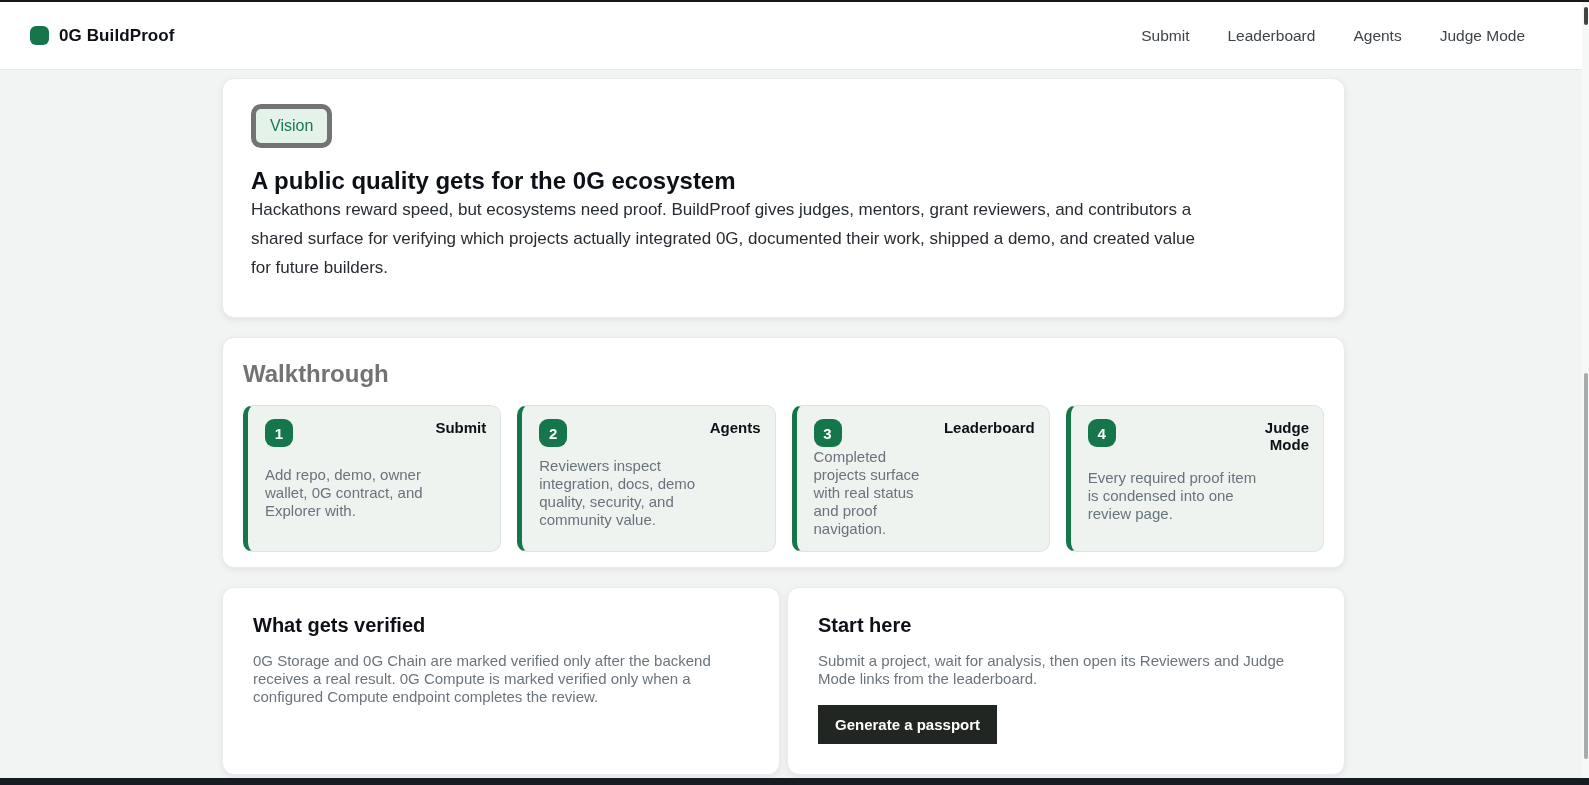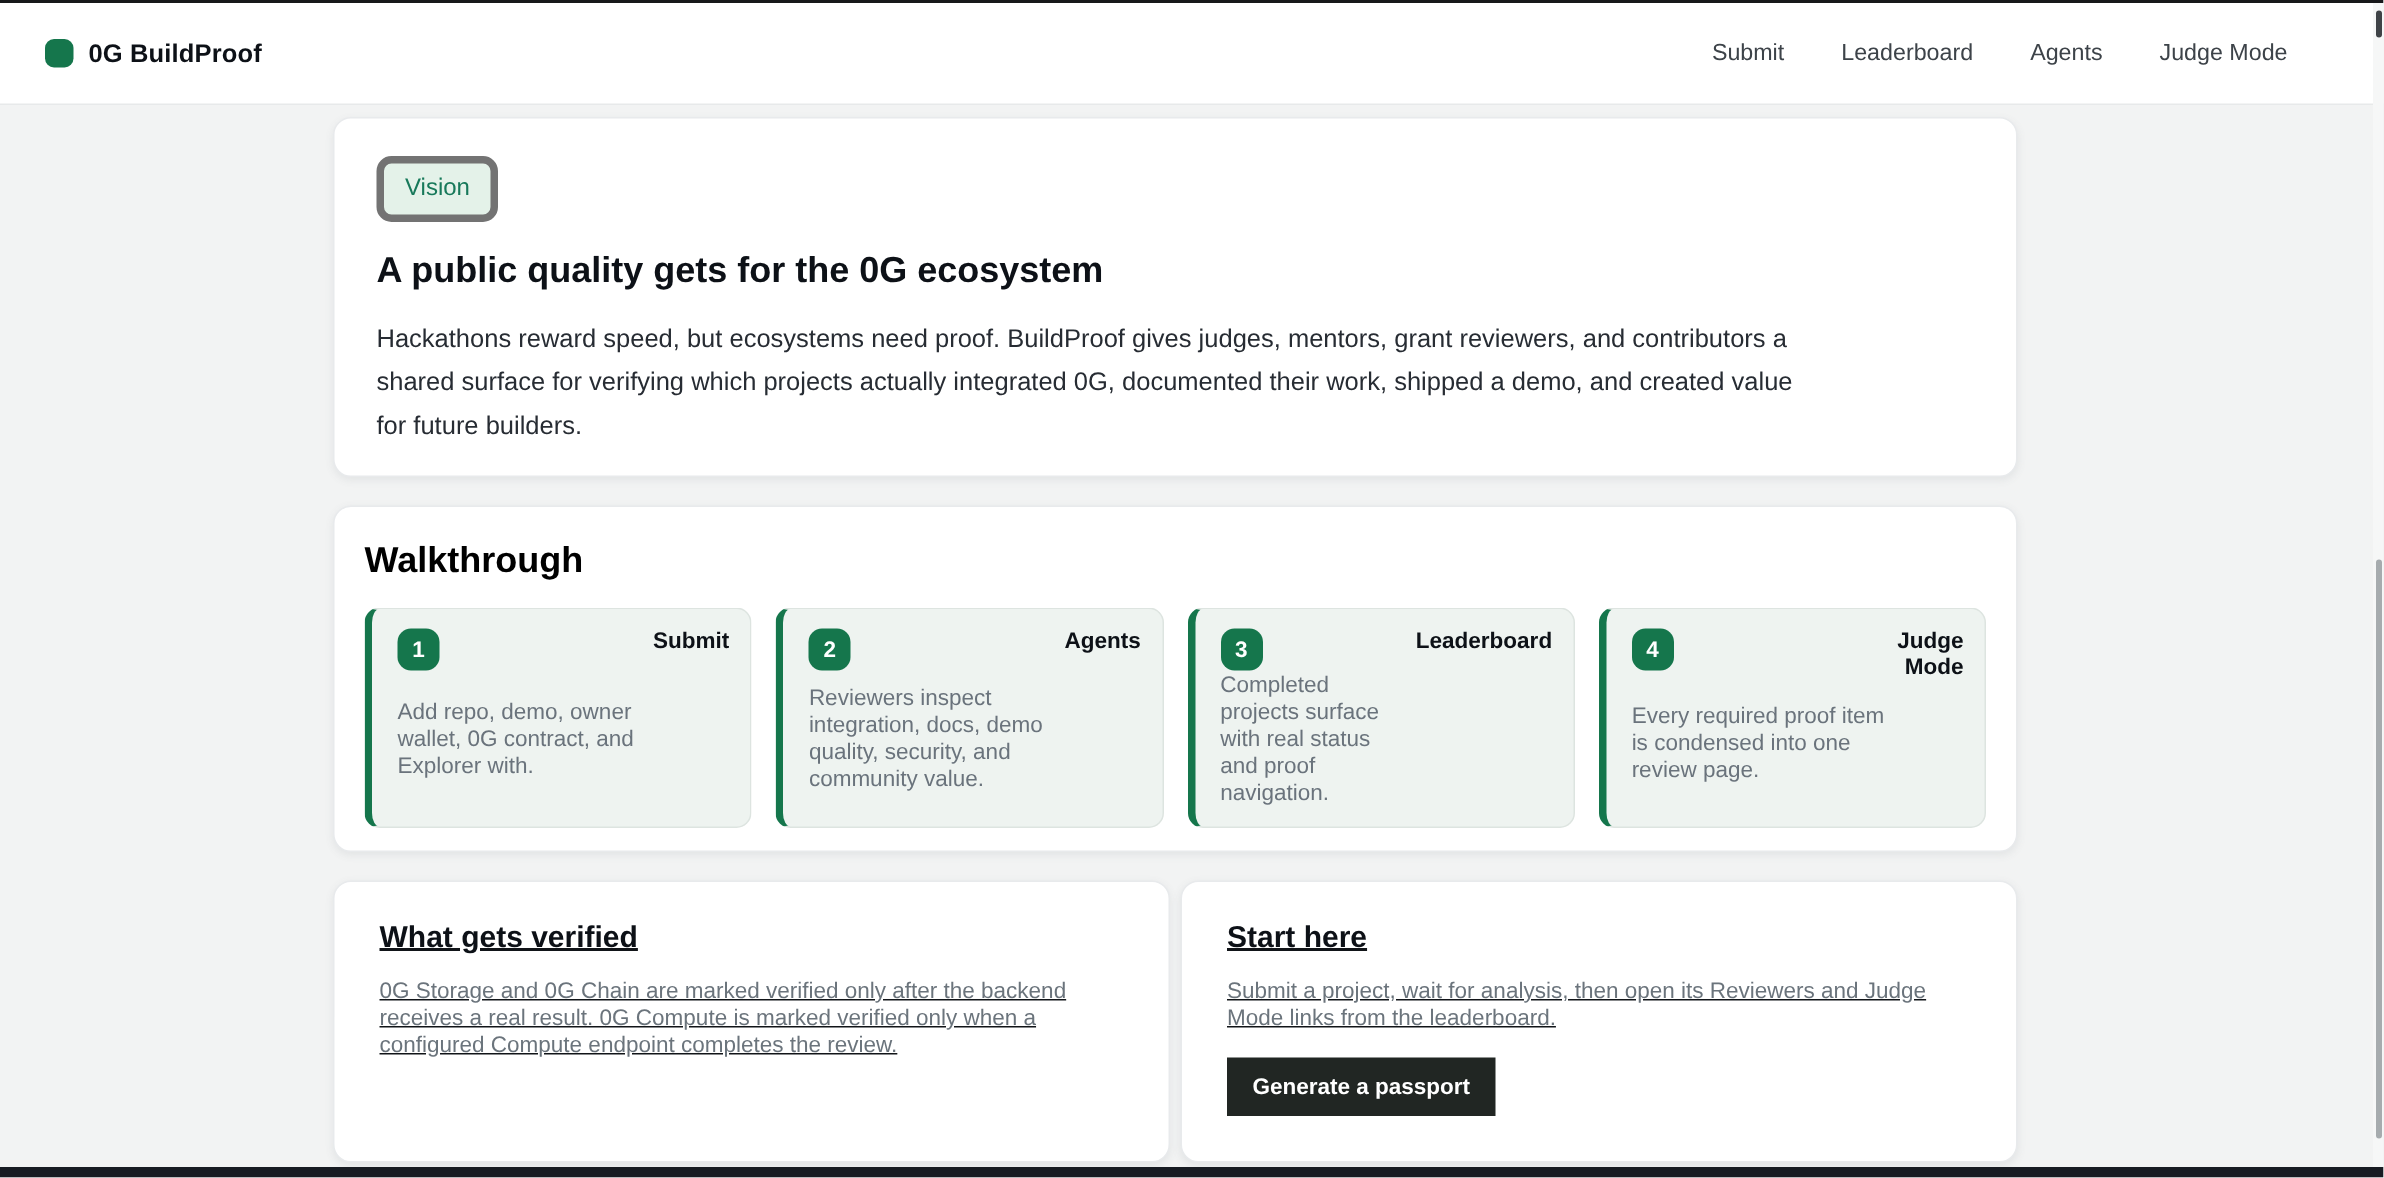--- a/index.html
+++ b/index.html
@@ -51,30 +51,29 @@
     display: inline-block;
     padding: 8px 14px;
     background: #e4f2e9;
     border: 5px solid #737373;
     border-radius: 10px;
     color: #17795a;
     font-size: 16px;
   }
   .vision-title { font-size: 24px; font-weight: bold; color: #0d1117; margin-top: 19px; }
   .vision-body {
-    margin-top: 16px;
     font-size: 17px;
     line-height: 29px;
     color: #272c33;
     max-width: 952px;
   }
 
   
   .walk-card { height: 231px; padding: 22px 20px 16px 20px; }
-  .walk-title { font-size: 24px; font-weight: bold; color: #000000; }
+  .walk-title { font-size: 24px; font-weight: bold; color: #737373; }
   .steps { display: flex; gap: 16px; margin-top: 17px; }
   .step {
     flex: 1;
     height: 147px;
     background: #eef3f0;
     border: 1px solid #dde4e0;
     border-left: 5px solid #15764c;
     border-radius: 10px;
     padding: 13px 14px 12px 17px;
     display: flex;
@@ -90,21 +89,21 @@
   }
   .step-title { font-size: 15px; font-weight: bold; color: #0d1117; text-align: right; line-height: 17px; }
   .step-body { margin-top: auto; margin-bottom: auto; font-size: 15px; line-height: 18px; color: #6a737c; }
   .step:nth-of-type(1) .step-body { max-width: 178px; }
   .step:nth-of-type(2) .step-body { max-width: 182px; }
   .step:nth-of-type(3) .step-body { max-width: 122px; }
   .step:nth-of-type(4) .step-body { max-width: 172px; }
   .step:nth-of-type(4) .step-title { max-width: 52px; }
 
   
-  .bottom-row { display: flex; gap: 7px; text-decoration: underline; }
+  .bottom-row { display: flex; gap: 7px; }
   .info-card { flex: 1; height: 188px; padding: 26px 30px; }
   .info-title { font-size: 20px; font-weight: bold; color: #0d1117; }
   .info-body { margin-top: 15px; font-size: 15px; line-height: 18px; color: #6b747c; }
   .verified-card .info-body { max-width: 468px; }
   .start-card .info-body { max-width: 488px; }
   .cta-button {
     margin-top: 17px;
     display: inline-block;
     background: #20252
 3;

